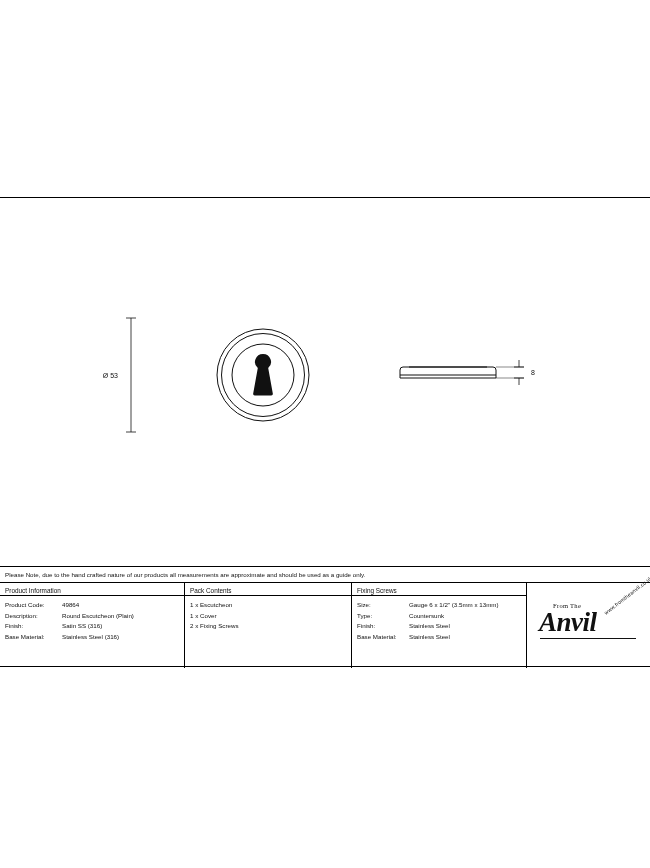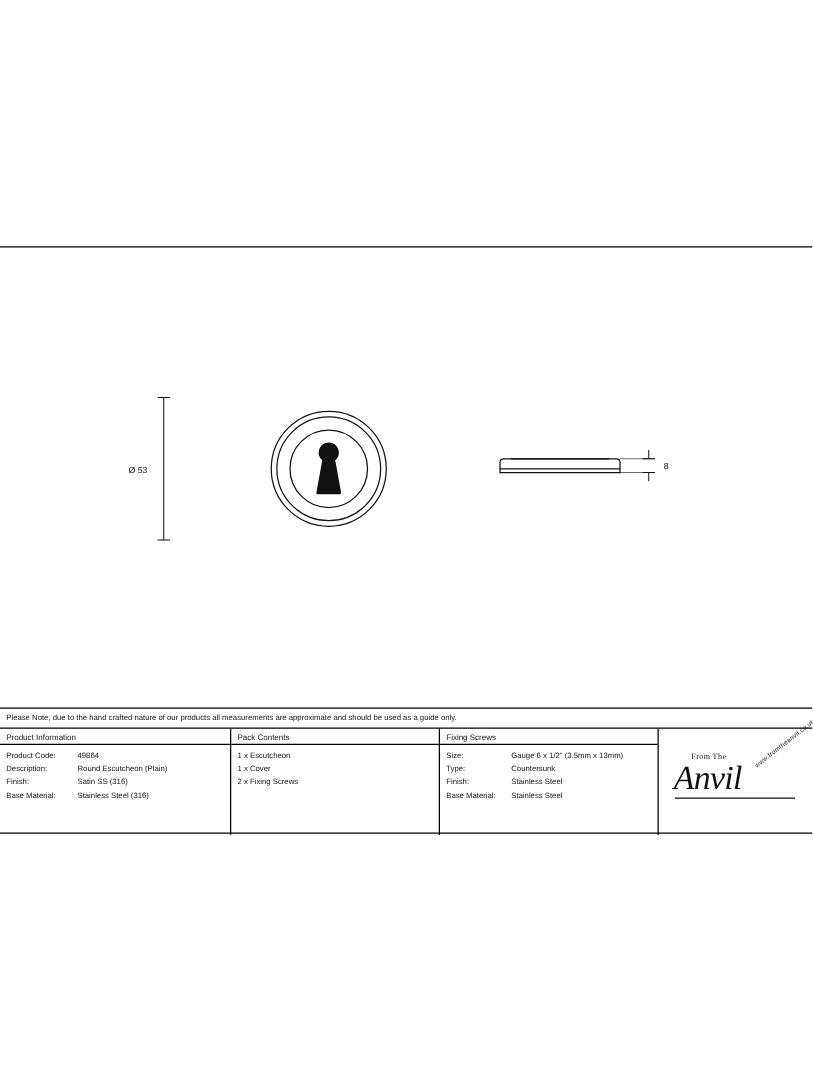--- a/index.html
+++ b/index.html
@@ -113,21 +113,21 @@
     font-size: 6.5px;
     letter-spacing: .3px;
     color: #111;
   }
   .logo-anvil {
     position: absolute;
     left: 12px;
     top: 24px;
     font-family: "Liberation Serif", serif;
     font-style: italic;
-    font-weight: normal;
+    font-weight: bold;
     font-size: 27px;
     letter-spacing: -0.5px;
     color: #111;
   }
   .logo-url {
     position: absolute;
     left: 76px;
     top: 28px;
     font-family: "Liberation Sans", sans-serif;
     font-size: 5.2px;

